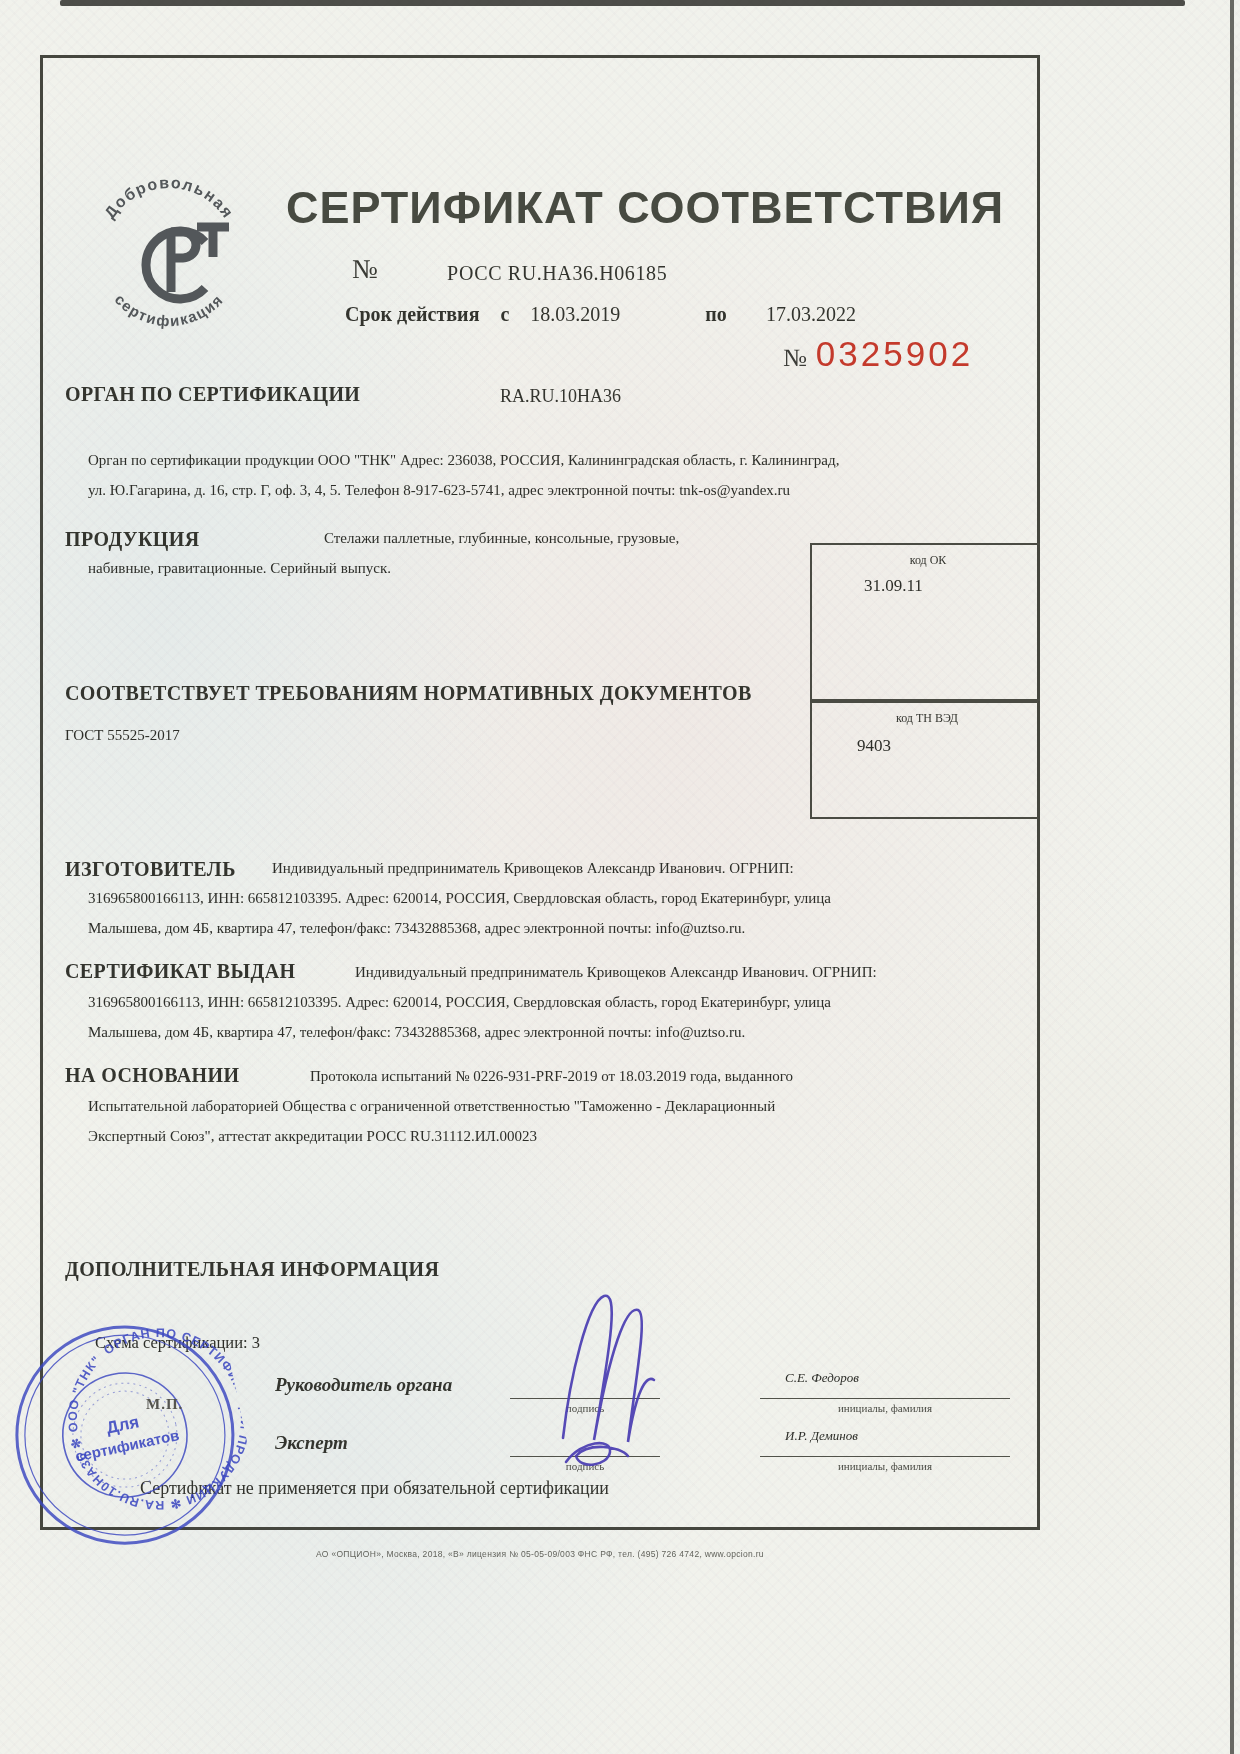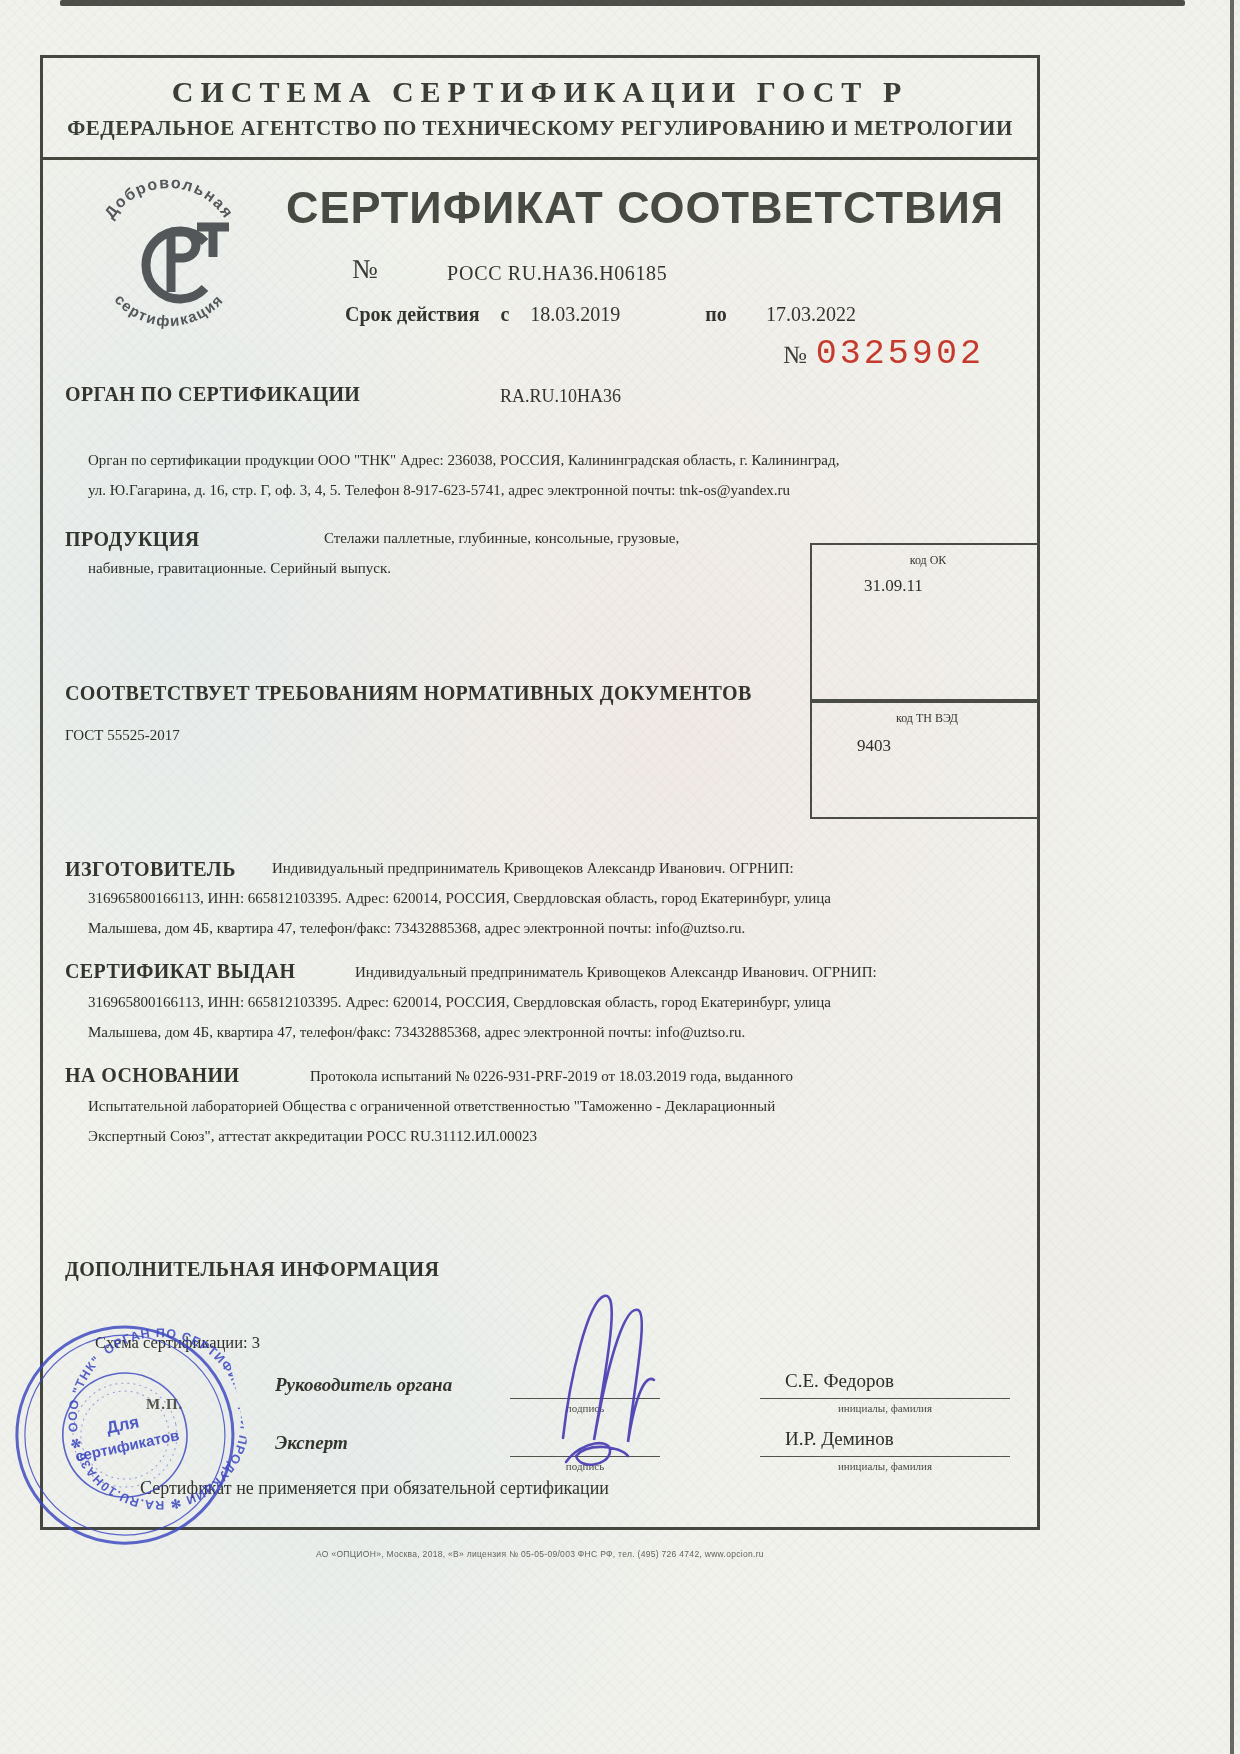--- a/index.html
+++ b/index.html
@@ -33,51 +33,47 @@
   }
   .no-label{left:352px;top:254px;font-size:27px;color:#3a3b35;}
   .no-value{left:447px;top:262px;font-size:20px;letter-spacing:.6px;color:#33342e;}
   .validity{left:345px;top:303px;font-size:20px;color:#33342e;white-space:nowrap;}
   .validity .vl{font-weight:700;margin-top:25px;}
   .validity .sp1{display:inline-block;width:16px;}
   .validity .sp2{display:inline-block;width:80px;}
   .validity .sp3{display:inline-block;width:34px;}
   .serial{left:783px;top:334px;display:flex;align-items:baseline;gap:9px;}
   .serial .sn-no{font-size:25px;color:#3c3c38;}
-  .serial .sn-digits{font-family:Liberation Mono, monospace;font-size:35px;color:#c43a2c;letter-spacing:3px;}
+  .serial .sn-digits{font-family:Liberation Sans, sans-serif;font-size:35px;color:#c43a2c;letter-spacing:3px;}
   .sec-label{font-weight:700;font-size:20px;letter-spacing:.4px;color:#33342e;white-space:nowrap;}
   .sec-code{font-size:18px;color:#33342e;}
   .body-line{font-size:15px;color:#2d2e29;white-space:nowrap;}
   .caption-line{font-size:11px;color:#4a4b44;text-align:center;}
   .sig-line{border-top:1.5px solid #51524a;height:0;}
   .code-box{border:2px solid #4a4b43;border-right:none;box-sizing:border-box;background:rgba(255,255,255,.0);}
   .code-box .cb-label{padding:8px 0 0 4px;font-size:12px;color:#33342e;text-align:center;}
   .cb-val1{margin:8px 0 0 52px;font-size:17px;color:#2d2e29;}
   .cb-val2{margin:10px 0 0 45px;font-size:17px;color:#2d2e29;}
   .footnote{left:140px;top:1478px;width:800px;text-align:left;font-size:18px;color:#33342e;}
   .imprint{left:40px;top:1549px;width:1000px;text-align:center;font-family:"Liberation Sans",sans-serif;font-size:8.5px;color:#62635c;letter-spacing:.3px;}
   .mp{left:146px;top:1396px;font-size:15px;font-weight:700;color:#54544e;z-index:6;letter-spacing:1px;}
   .scheme{left:95px;top:1333px;font-size:16.5px;color:#2d2e29;z-index:2;}
   .role-label{font-weight:700;font-size:19px;color:#33342e;white-space:nowrap;font-style:italic;}
-  .name-val{font-size:19px;color:#2d2e29;white-space:nowrap;}
+  .name-val{font-size:13px;color:#2d2e29;white-space:nowrap;font-style:italic;}
   .z5{z-index:5;}
 </style>
 </head>
 <body>
 
 <div class="page">
 
   <div class="abs scan-top"></div>
   <div class="abs scan-right"></div>
 
   <div class="abs frame"></div>
-  <div class="abs header-box">
-    <div class="hdr1">СИСТЕМА СЕРТИФИКАЦИИ ГОСТ Р</div>
-    <div class="hdr2">ФЕДЕРАЛЬНОЕ АГЕНТСТВО ПО ТЕХНИЧЕСКОМУ РЕГУЛИРОВАНИЮ И МЕТРОЛОГИИ</div>
-  </div>
 
   <svg class="abs" style="left:83px;top:168px;" width="172" height="172" viewBox="0 0 172 172">
     <defs>
       <path id="arcTop" d="M 20 86 A 66 66 0 0 1 152 86"></path>
       <path id="arcBot" d="M 14 86 A 72 72 0 0 0 158 86"></path>
     </defs>
     <g fill="#53575a">
       <text font-family="Liberation Sans, sans-serif" font-size="16" font-weight="700" letter-spacing="1.5">
         <textPath href="#arcTop" startOffset="50%" text-anchor="middle">Добровольная</textPath>
       </text>

